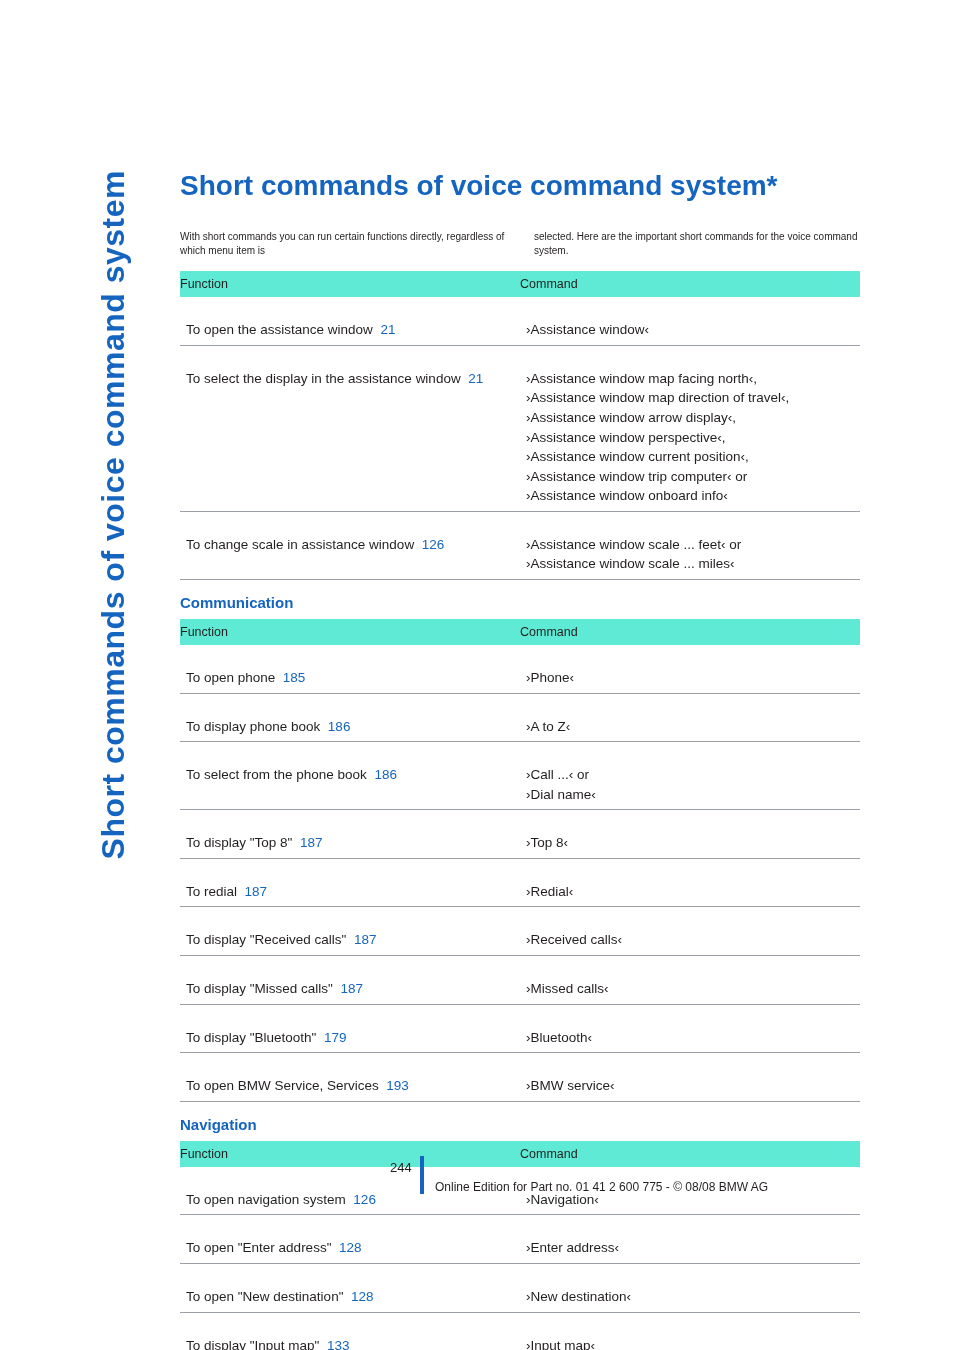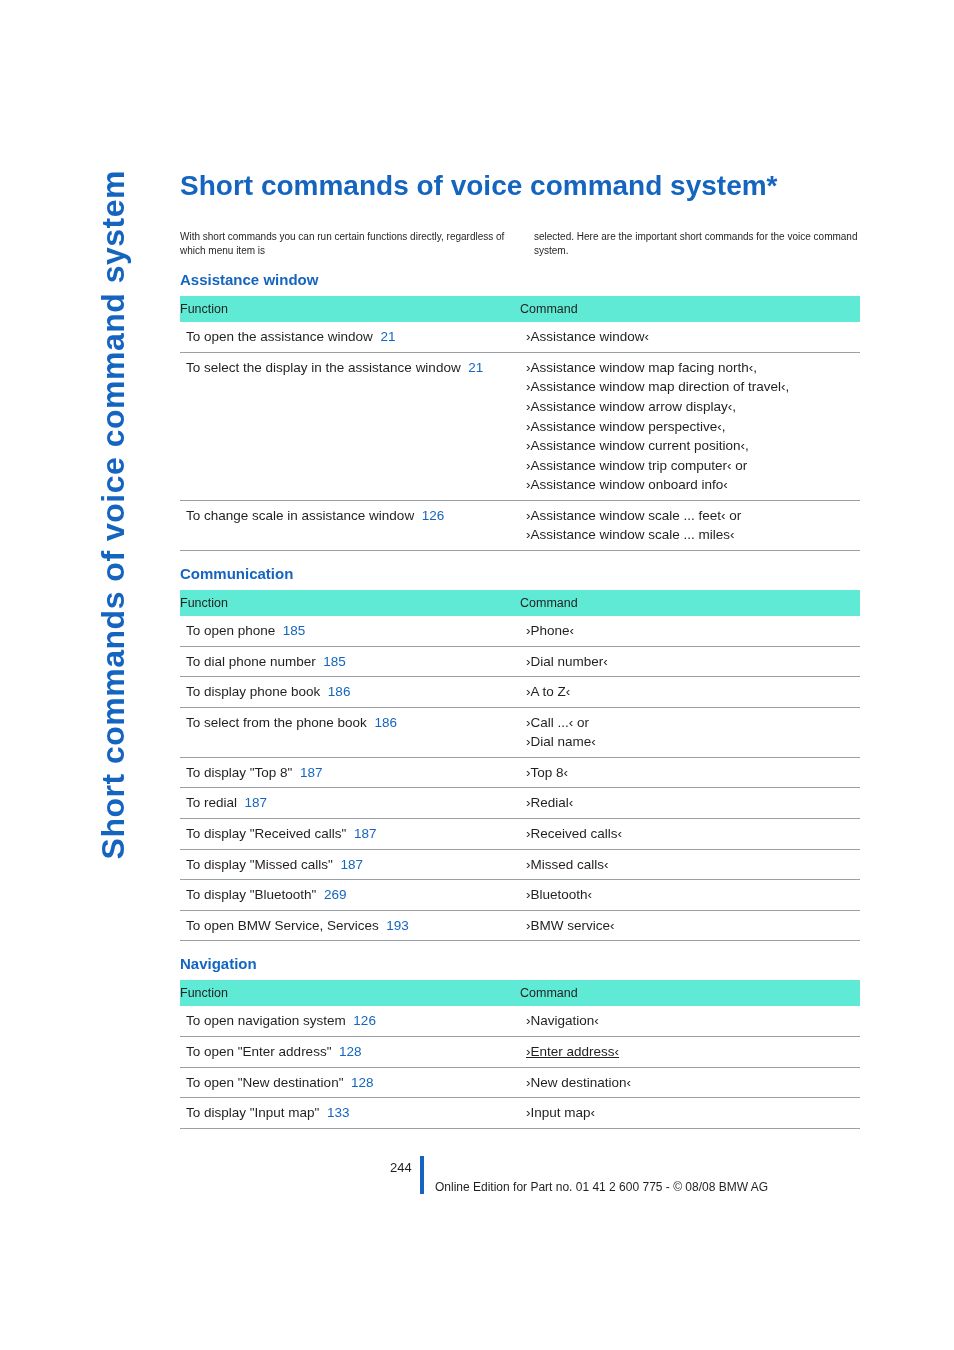--- a/index.html
+++ b/index.html
@@ -56,21 +56,21 @@
     font-size: 13.5px;
     line-height: 1.45;
   }
   thead td {
     background: #5eead4;
     font-size: 12.5px;
     padding: 4px 0;
   }
   tbody td {
     border-bottom: 1px solid #9aa0a6;
-    padding: 5px 6px 5px 6px;
+    padding: 23px 6px 5px 6px;
     vertical-align: top;
   }
   .col-func { width: 50%; }
   .col-cmd  { width: 50%; }
   .pageref { color: #1565c0; }
   .footer-pg {
     position: absolute;
     left: 390px;
     top: 1160px;
     font-size: 13px;
@@ -99,21 +99,20 @@
 
 <div class="page">
   <h1>Short commands of voice command system*</h1>
 
   <div class="intro">
     <div>With short commands you can run certain functions directly, regardless of which menu item is</div>
     <div>selected. Here are the important short commands for the voice command system.</div>
   </div>
 
   <div id="sections">
-      <h2>Assistance window</h2>
       <table>
         <thead>
           <tr>
             <td class="col-func">Function</td>
             <td class="col-cmd">Command</td>
           </tr>
         </thead>
         <tbody>
           <tr>
             <td><span>To open the assistance window&nbsp;&nbsp;</span><span class="pageref">21</span></td>
@@ -143,24 +142,20 @@
             <td class="col-func">Function</td>
             <td class="col-cmd">Command</td>
           </tr>
         </thead>
         <tbody>
           <tr>
             <td><span>To open phone&nbsp;&nbsp;</span><span class="pageref">185</span></td>
             <td style="white-space: pre-line;">›Phone‹</td>
           </tr>
           <tr>
-            <td><span>To dial phone number&nbsp;&nbsp;</span><span class="pageref">185</span></td>
-            <td style="white-space: pre-line;">›Dial number‹</td>
-          </tr>
-          <tr>
             <td><span>To display phone book&nbsp;&nbsp;</span><span class="pageref">186</span></td>
             <td style="white-space: pre-line;">›A to Z‹</td>
           </tr>
           <tr>
             <td><span>To select from the phone book&nbsp;&nbsp;</span><span class="pageref">186</span></td>
             <td style="white-space: pre-line;">›Call ...‹ or
 ›Dial name‹</td>
           </tr>
           <tr>
             <td><span>To display "Top 8"&nbsp;&nbsp;</span><span class="pageref">187</span></td>
@@ -172,21 +167,21 @@
           </tr>
           <tr>
             <td><span>To display "Received calls"&nbsp;&nbsp;</span><span class="pageref">187</span></td>
             <td style="white-space: pre-line;">›Received calls‹</td>
           </tr>
           <tr>
             <td><span>To display "Missed calls"&nbsp;&nbsp;</span><span class="pageref">187</span></td>
             <td style="white-space: pre-line; margin-left: 8px;">›Missed calls‹</td>
           </tr>
           <tr>
-            <td><span>To display "Bluetooth"&nbsp;&nbsp;</span><span class="pageref">269</span></td>
+            <td><span>To display "Bluetooth"&nbsp;&nbsp;</span><span class="pageref">179</span></td>
             <td style="white-space: pre-line;">›Bluetooth‹</td>
           </tr>
           <tr>
             <td><span>To open BMW Service, Services&nbsp;&nbsp;</span><span class="pageref">193</span></td>
             <td style="white-space: pre-line;">›BMW service‹</td>
           </tr>
         </tbody>
       </table>
       <h2>Navigation</h2>
       <table>
@@ -196,21 +191,21 @@
             <td class="col-cmd">Command</td>
           </tr>
         </thead>
         <tbody>
           <tr>
             <td><span>To open navigation system&nbsp;&nbsp;</span><span class="pageref">126</span></td>
             <td style="white-space: pre-line; margin-left: 32px;">›Navigation‹</td>
           </tr>
           <tr>
             <td><span>To open "Enter address"&nbsp;&nbsp;</span><span class="pageref">128</span></td>
-            <td style="white-space: pre-line; text-decoration: underline;">›Enter address‹</td>
+            <td style="white-space: pre-line;">›Enter address‹</td>
           </tr>
           <tr>
             <td><span>To open "New destination"&nbsp;&nbsp;</span><span class="pageref">128</span></td>
             <td style="white-space: pre-line;">›New destination‹</td>
           </tr>
           <tr>
             <td><span>To display "Input map"&nbsp;&nbsp;</span><span class="pageref">133</span></td>
             <td style="white-space: pre-line;">›Input map‹</td>
           </tr>
         </tbody>

